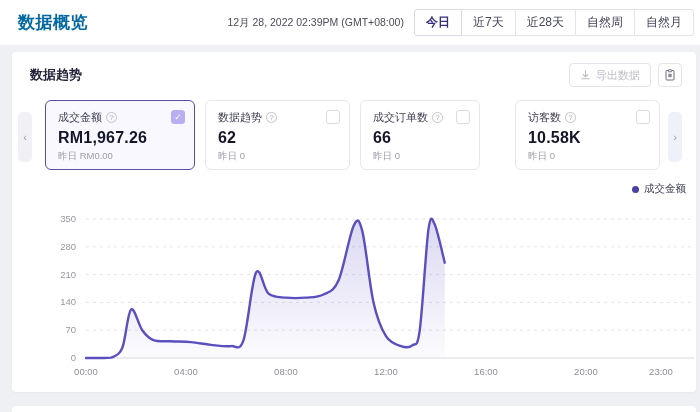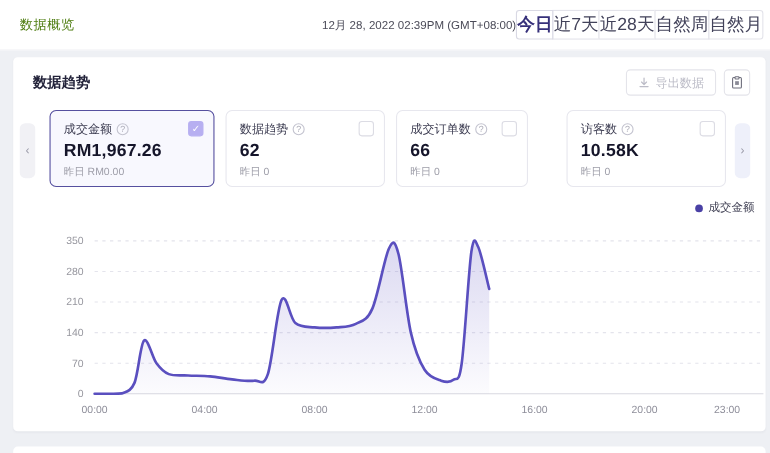--- a/index.html
+++ b/index.html
@@ -7,27 +7,27 @@
   body {
     font-family: "Liberation Sans", "DejaVu Sans", sans-serif;
     background:#eef0f4; position:relative; color:#20202e;
   }
   
   .top-header {
     position:absolute; top:0; left:0; width:700px; height:46px;
     background:#ffffff; display:flex; align-items:center;
     padding:0 6px 0 18px; border-bottom:1px solid #f0f0f3;
   }
-  .page-title { font-size:12px; font-weight:normal; color:#4d7c0f; letter-spacing:.5px; }
-  .header-right { margin-left:auto; display:flex; align-items:center; }
+  .page-title { font-size:17px; font-weight:bold; color:#0369a1; letter-spacing:.5px; }
+  .header-right { margin-left:auto; display:flex; align-items:center; gap:10px; }
   .datetime { font-size:10.5px; color:#4b4b58; white-space:nowrap; }
   .seg-group { display:flex; }
   .seg-btn {
-    height:27px; padding:0 0; background:#fff; border:1px solid #e3e3ea;
-    font-size:16px; color:#42425a; display:flex; align-items:center; cursor:pointer;
+    height:27px; padding:0 11px; background:#fff; border:1px solid #e3e3ea;
+    font-size:12px; color:#42425a; display:flex; align-items:center; cursor:pointer;
     margin-left:-1px; white-space:nowrap; font-family:inherit;
   }
   .seg-btn:first-child { border-radius:3px 0 0 3px; margin-left:0; }
   .seg-btn:last-child { border-radius:0 3px 3px 0; }
   .seg-btn.selected { color:#36307a; font-weight:bold; position:relative; z-index:1; border-color:#d9d9e4; }
   
   .main-card {
     position:absolute; left:12px; top:52px; width:684px; height:340px;
     background:#fff; border-radius:4px; box-shadow:0 1px 2px rgba(40,40,70,.04);
   }

